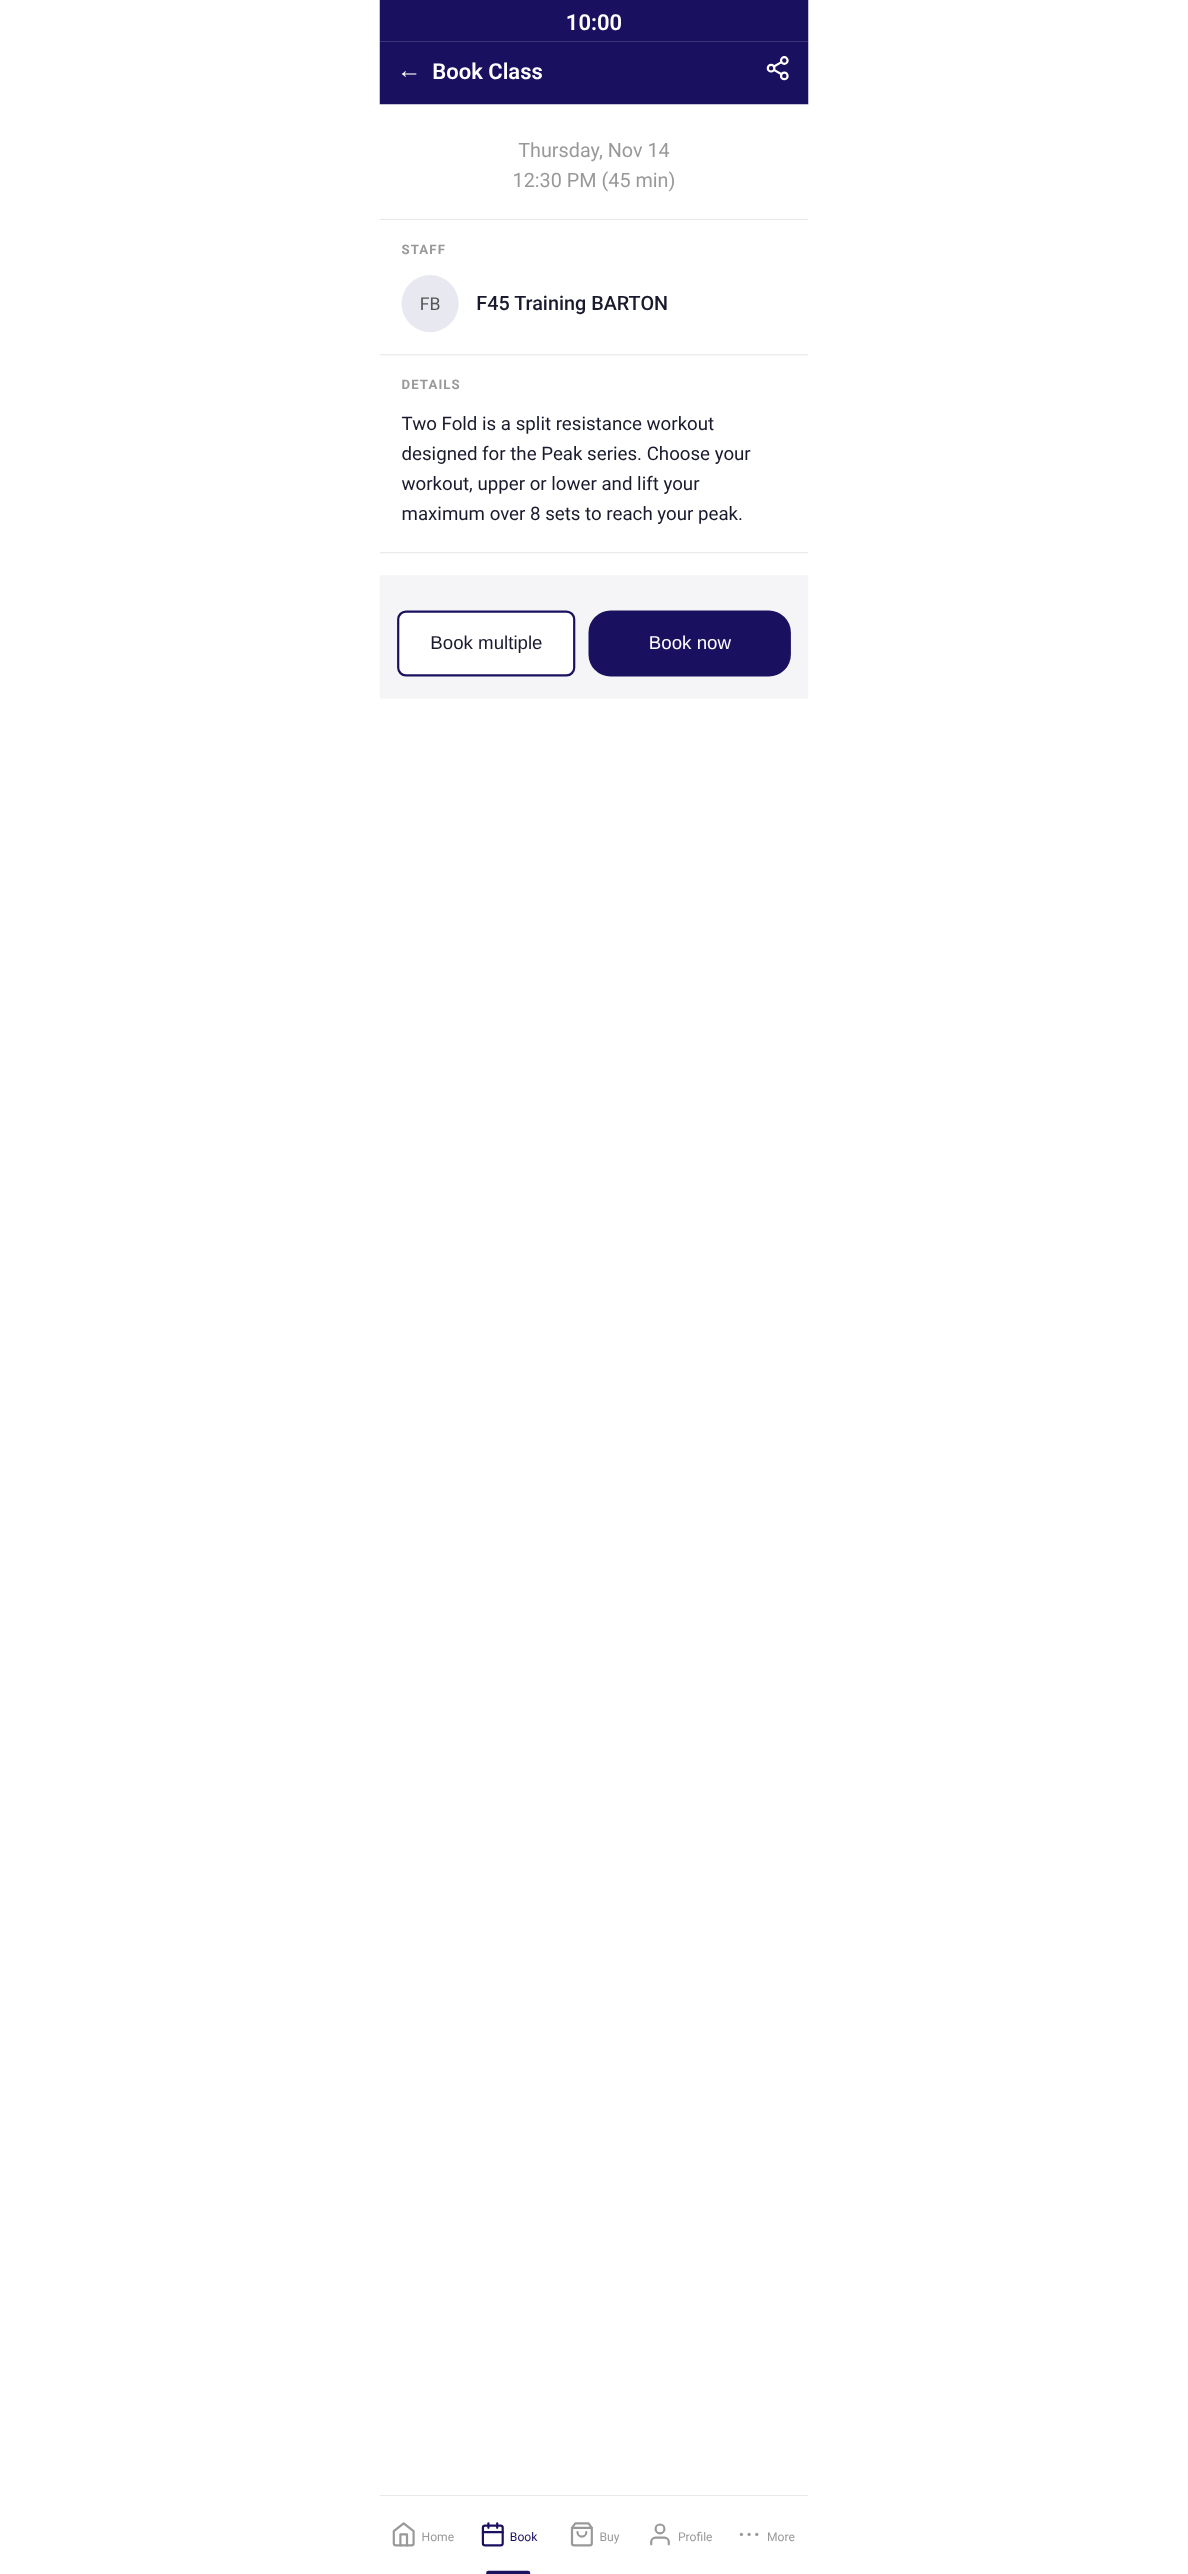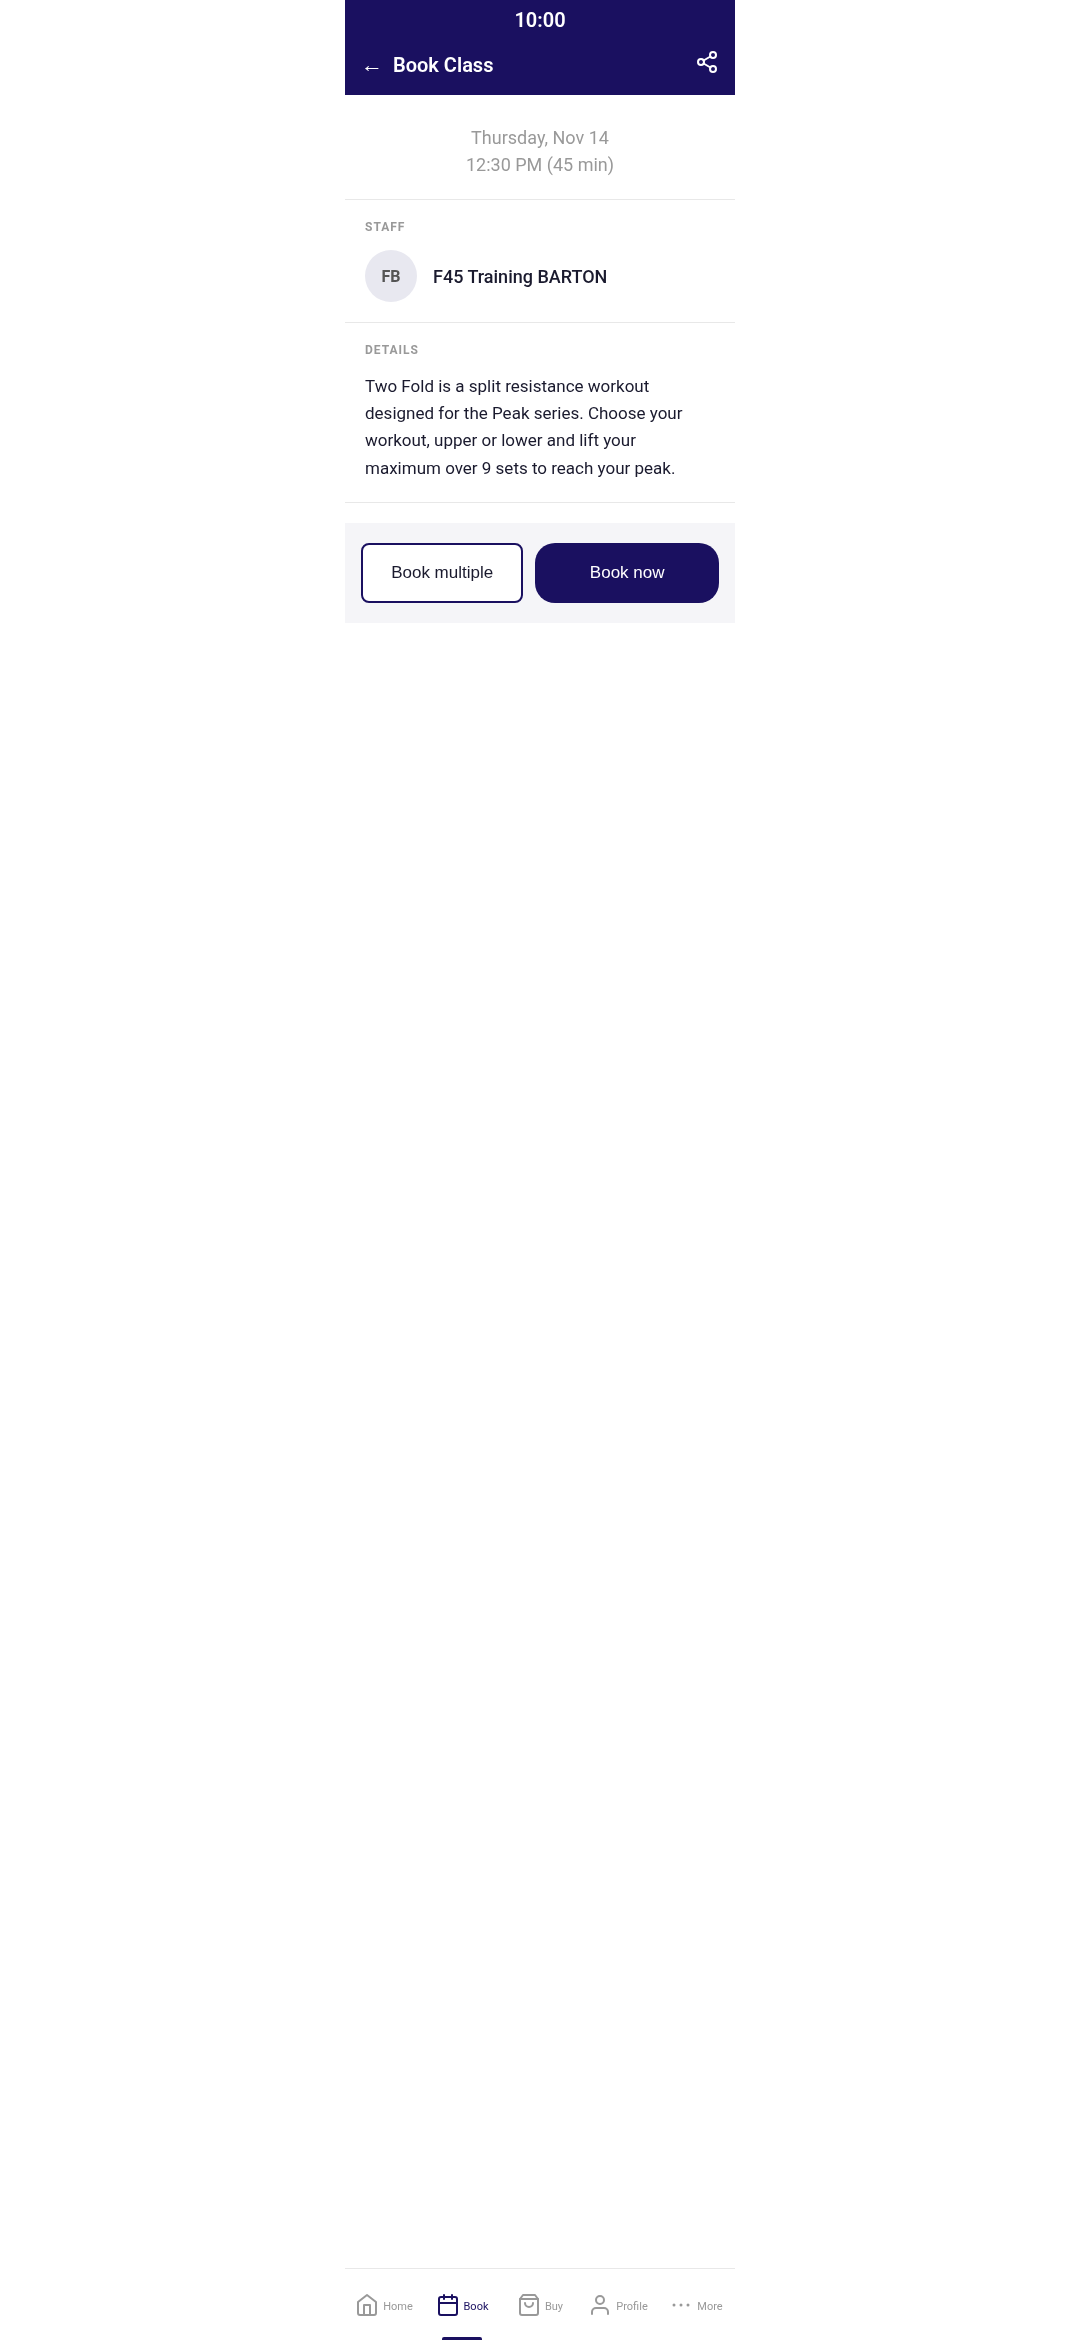--- a/index.html
+++ b/index.html
@@ -123,21 +123,21 @@
 
     .staff-avatar {
       width: 52px;
       height: 52px;
       border-radius: 50%;
       background: #e8e8f0;
       display: flex;
       align-items: center;
       justify-content: center;
       font-size: 16px;
-      font-weight: 700;
+      font-weight: 400;
       color: #555;
       flex-shrink: 0;
     }
 
     .staff-name {
       font-size: 18px;
       font-weight: 500;
       color: #1a1a2e;
     }
 
@@ -160,20 +160,21 @@
     
     .action-area {
       background: #f5f5f8;
       padding: 20px 16px;
       margin-top: 20px;
     }
 
     .action-buttons {
       display: flex;
       gap: 12px;
+      margin-top: 12px;
     }
 
     .btn-secondary {
       flex: 1;
       padding: 18px 16px;
       border: 2px solid #1a1060;
       background: #ffffff;
       color: #1a1a2e;
       font-size: 17px;
       font-weight: 500;
@@ -297,21 +298,21 @@
       <div class="staff-avatar">
         <span>FB</span>
       </div>
       <span class="staff-name">F45 Training BARTON</span>
     </div>
   </div>
 
 
   <div class="section">
     <div class="section-label">DETAILS</div>
-    <p class="details-text">Two Fold is a split resistance workout designed for the Peak series. Choose your workout, upper or lower and lift your maximum over 9 sets to reach your peak.</p>
+    <p class="details-text">Two Fold is a split resistance workout designed for the Peak series. Choose your workout, upper or lower and lift your maximum over 8 sets to reach your peak.</p>
   </div>
 
   <div class="action-area">
     <div class="action-buttons">
       <button class="btn-secondary">Book multiple</button>
       <button class="btn-primary">Book now</button>
     </div>
   </div>
 
   <div class="spacer"></div>

